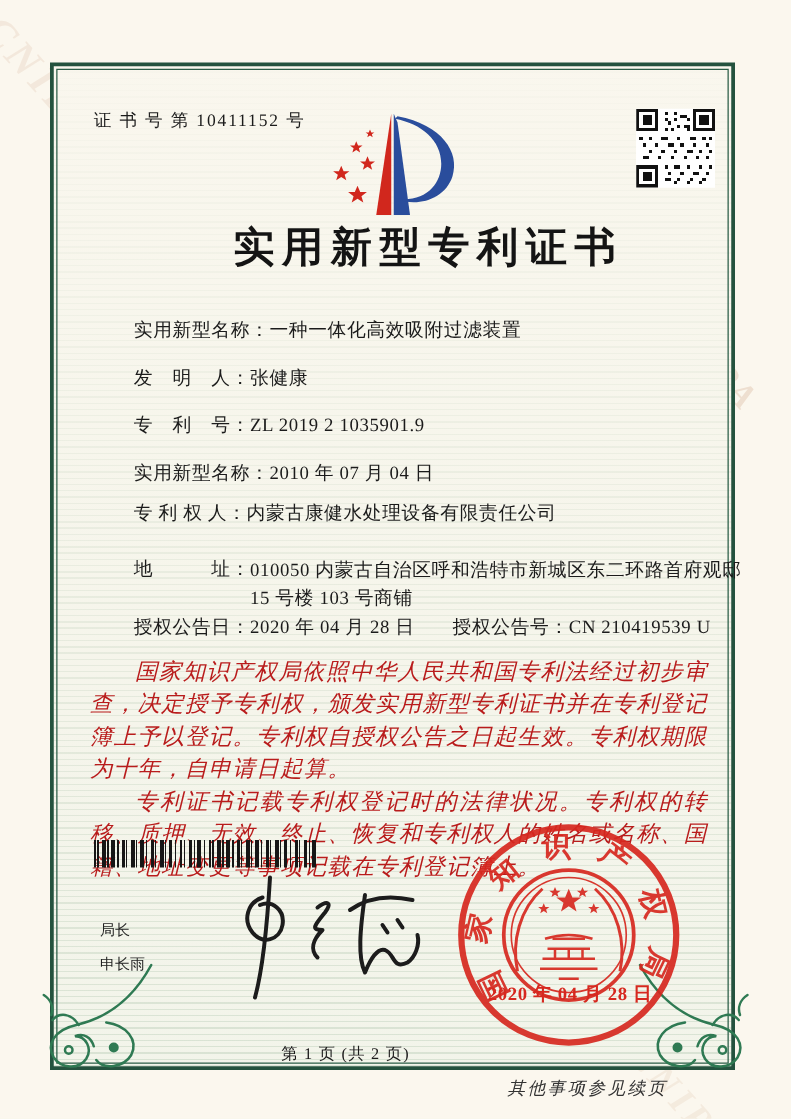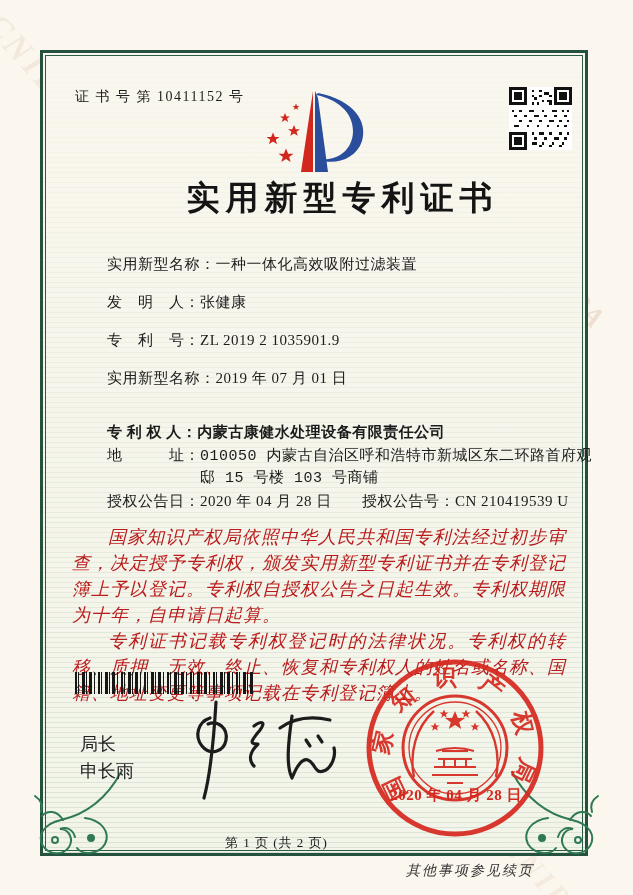--- a/index.html
+++ b/index.html
@@ -31,40 +31,40 @@
   }
   .cert-no{position:absolute;left:75px;top:88px;font-size:14px;letter-spacing:1.5px;}
   .logo{position:absolute;left:248px;top:84px;}
   .qr{position:absolute;left:509px;top:87px;width:63px;height:63px;background:#fff;}
   .title{
     position:absolute;left:0;top:176px;width:633px;text-align:center;
     font-size:33px;font-weight:bold;letter-spacing:6px;color:#141414;margin-left:26px;
   }
   .fld{position:absolute;left:75px;font-size:15px;letter-spacing:.5px;white-space:nowrap;margin-left:32px;}
   .fld .val{letter-spacing:.5px;}
-  .fld.wrap{white-space:normal;font-family:Liberation Mono, monospace;}
+  .fld.wrap{white-space:normal;}
   .fld.wrap .val{display:inline-block;width:396px;vertical-align:top;line-height:22px;}
   .grant2{position:absolute;left:330px;top:0;}
   .body-text{
     position:absolute;left:72px;top:524px;width:494px;
     font-style:italic;font-size:18px;line-height:26px;letter-spacing:1px;color:#b91c1c;
     text-align:justify;
   }
   .body-text p{margin:0;text-indent:2em;}
   .barcode{
     position:absolute;left:75px;top:672px;width:178px;height:22px;
     background:repeating-linear-gradient(90deg,
       #161616 0 2px, rgba(0,0,0,0) 2px 3px,
       #161616 3px 4px, rgba(0,0,0,0) 4px 7px,
       #161616 7px 10px, rgba(0,0,0,0) 10px 11px,
       #161616 11px 12px, rgba(0,0,0,0) 12px 14px,
       #161616 14px 17px, rgba(0,0,0,0) 17px 19px,
       #161616 19px 20px, rgba(0,0,0,0) 20px 23px);
   }
-  .signer{position:absolute;left:80px;top:731px;font-family:"Liberation Sans","DejaVu Sans",sans-serif;font-size:18px;line-height:27px;color:#1f1f1f;}
+  .signer{position:absolute;left:80px;top:731px;font-family:"Liberation Sans","DejaVu Sans",sans-serif;font-size:12px;line-height:27px;color:#1f1f1f;}
   .signature{position:absolute;left:180px;top:696px;}
   .seal{position:absolute;left:362px;top:655px;}
   .seal-date{
     position:absolute;left:378px;top:786px;width:156px;text-align:center;
     color:#d6281f;font-size:15px;font-weight:bold;letter-spacing:.5px;
   }
   .page-indicator{position:absolute;left:0;top:834px;width:553px;text-align:center;font-size:13px;letter-spacing:1px;}
   .continuation{position:absolute;left:4px;top:862px;width:530px;text-align:right;font-size:14px;font-style:italic;letter-spacing:2px;color:#333;}
   .flourish{position:absolute;}
 </style>
@@ -150,23 +150,23 @@
   <div class="fld" style="top:255px;">
     <span>实用新型名称：</span><span class="val">一种一体化高效吸附过滤装置</span>
   </div>
   <div class="fld" style="top:293px;">
     <span>发　明　人：</span><span class="val">张健康</span>
   </div>
   <div class="fld" style="top:331px;">
     <span>专　利　号：</span><span class="val">ZL 2019 2 1035901.9</span>
   </div>
   <div class="fld" style="top:369px;">
-    <span>实用新型名称：</span><span class="val">2019 年 07 月 01 日</span>
-  </div>
-  <div class="fld" style="top:423px;font-weight:bold;">
+    <span>实用新型名称：</span><span class="val">2010 年 07 月 04 日</span>
+  </div>
+  <div class="fld" style="top:401px;">
     <span>专 利 权 人：</span><span class="val">内蒙古康健水处理设备有限责任公司</span>
   </div>
   <div class="fld wrap" style="top:446px;">
     <span>地　　　址：</span><span class="val">010050 内蒙古自治区呼和浩特市新城区东二环路首府观邸 15 号楼 103 号商铺</span>
   </div>
   <div class="fld" style="top:492px;">
     <span>授权公告日：</span><span class="val">2020 年 04 月 28 日</span>
     <span class="grant2" style="position:absolute;left:255px;">
       <span>授权公告号：</span><span class="val">CN 210419539 U</span>
     </span>

